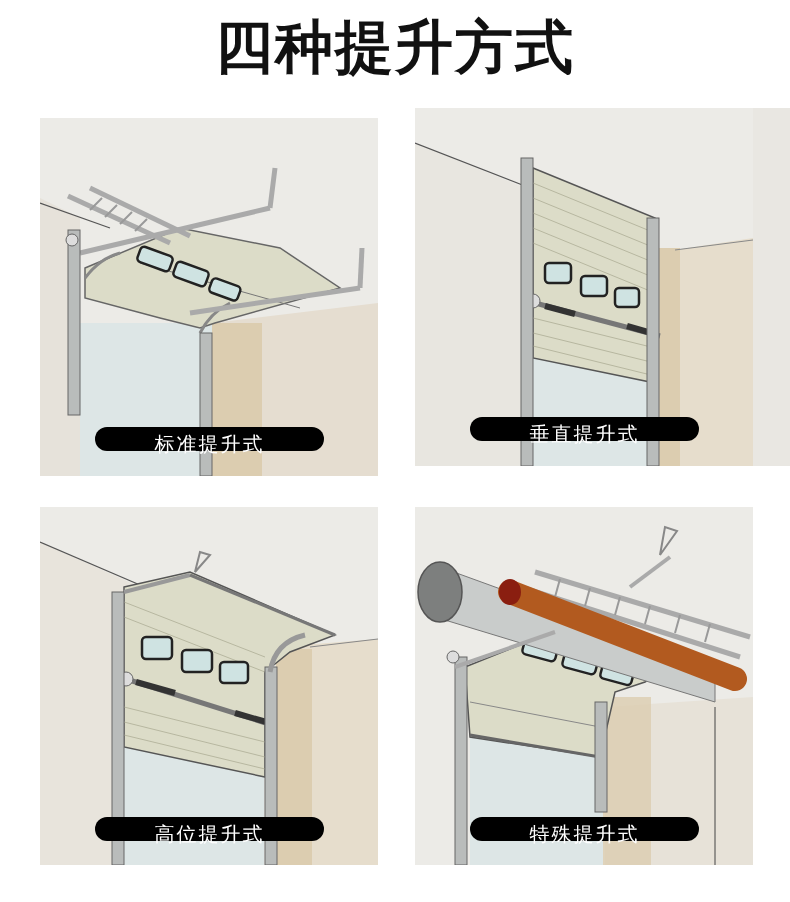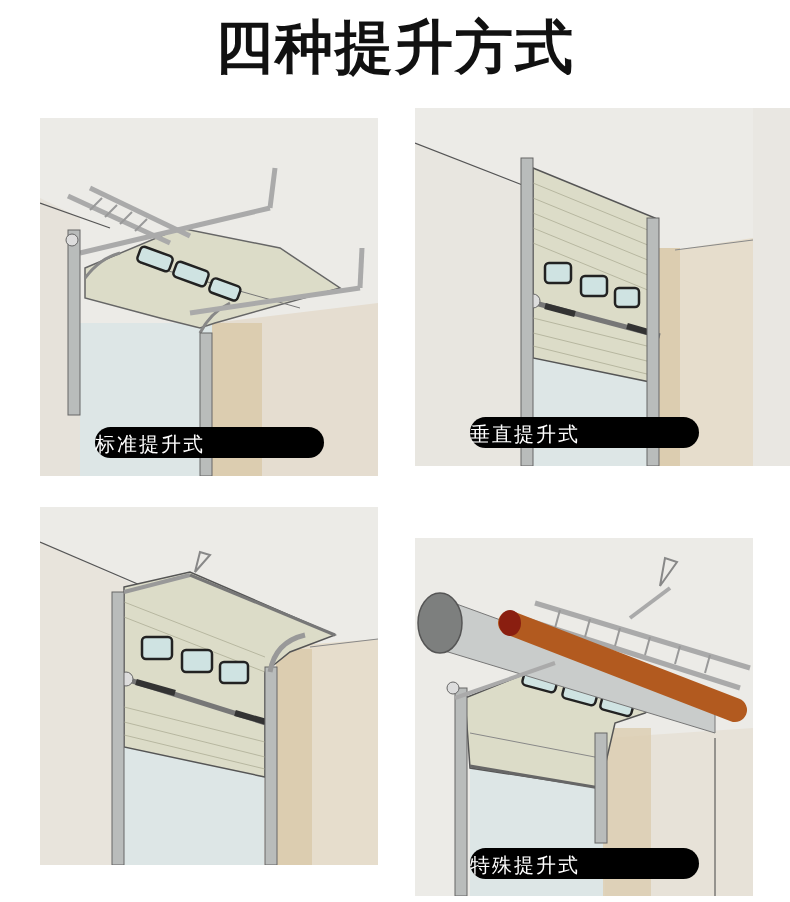--- a/index.html
+++ b/index.html
@@ -2,27 +2,27 @@
 <html><head>
 <meta charset="utf-8">
 <style>
   html, body { margin:0; padding:0; }
   body { width:790px; height:902px; background:#ffffff; position:relative; overflow:hidden;
          font-family:"DejaVu Sans","Liberation Sans",sans-serif; }
   .title { position:absolute; left:0; top:8px; width:790px; text-align:center;
            font-size:58px; line-height:78px; color:#111; letter-spacing:2px; font-weight:bold; }
   .card { position:absolute; width:338px; height:358px; overflow:hidden; background:#e9e7e2; }
   .card svg { position:absolute; left:0; top:0; }
-  .label { position:absolute; left:55px; width:229px; height:31px; border-radius:17px;
-           background:#000; color:#fff; font-size:20px; line-height:34px;
+  .label { position:absolute; left:55px; width:229px; height:24px; border-radius:17px;
+           background:#000; color:#fff; text-align:center; font-size:20px; line-height:34px;
            letter-spacing:2px; }
   #c1 { left:40px; top:118px; }
   #c2 { left:415px; top:108px;padding-left:40px; }
   #c3 { left:40px; top:507px; height:358px; }
-  #c4 { left:415px; top:507px; height:358px;margin-top:31px; }
+  #c4 { left:415px; top:507px; height:358px; }
   #c1 .label, #c2 .label { top:309px; }
   #c3 .label, #c4 .label { top:310px; }
 </style>
 </head>
 <body>
 
 <div class="title">四种提升方式</div>
 
 <div class="card" id="c1">
   <svg width="338" height="358" viewBox="0 0 338 358">
@@ -131,20 +131,21 @@
     <line x1="195" y1="206" x2="230" y2="216" stroke="#333" stroke-width="6"></line>
     <circle cx="86" cy="172" r="7" fill="#ddd" stroke="#666"></circle>
 
     <rect x="72" y="85" width="12" height="273" fill="#b9bcbb" stroke="#666" stroke-width="1"></rect>
     <rect x="225" y="160" width="12" height="198" fill="#b9bcbb" stroke="#666" stroke-width="1"></rect>
     <path d="M230,165 Q235,135 265,128" fill="none" stroke="#999" stroke-width="5"></path>
     <line x1="84" y1="85" x2="150" y2="68" stroke="#999" stroke-width="4"></line>
     <line x1="150" y1="68" x2="295" y2="128" stroke="#777" stroke-width="3"></line>
     <path d="M155,65 L160,45 L170,48 Z" fill="none" stroke="#888" stroke-width="2"></path>
   </svg>
+  <div class="label">高位提升式</div>
 </div>
 
 <div class="card" id="c4">
   <svg width="338" height="358" viewBox="0 0 338 358">
     <rect x="0" y="0" width="338" height="358" fill="#ecebe7"></rect>
     <polygon points="190,200 338,190 338,358 190,358" fill="#e7e2d8"></polygon>
     <rect x="188" y="190" width="48" height="168" fill="#dccdb0" opacity="0.8"></rect>
     <rect x="55" y="230" width="133" height="128" fill="#dde6e6"></rect>
 
     <polygon points="50,160 150,120 270,150 230,175 200,185 185,250 55,230" fill="#dcdcc8" stroke="#555" stroke-width="1.5"></polygon>

